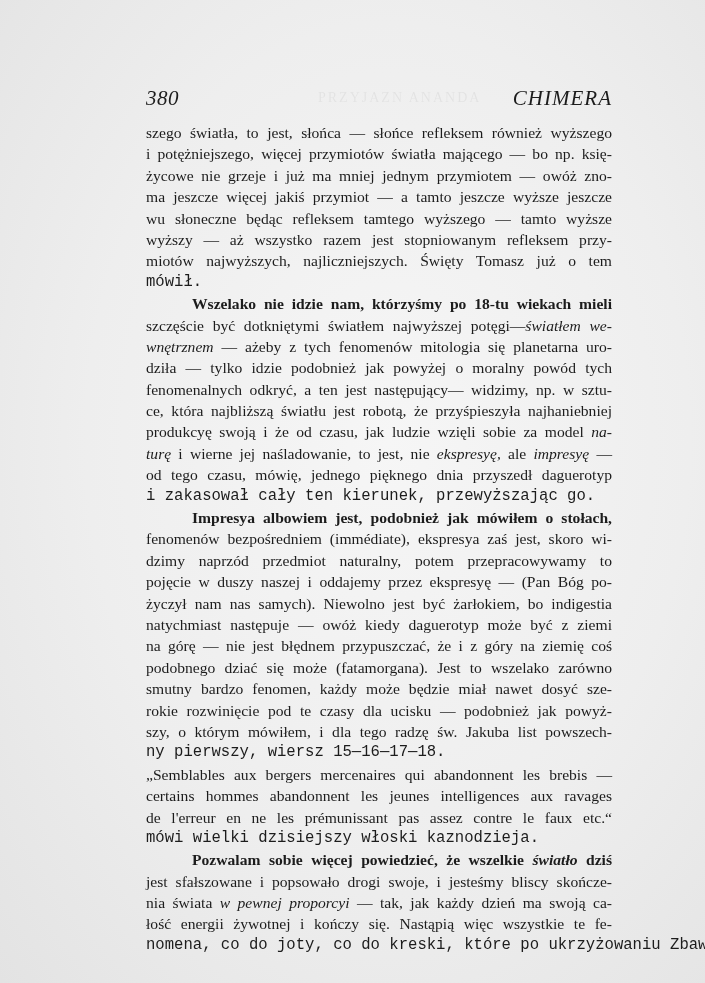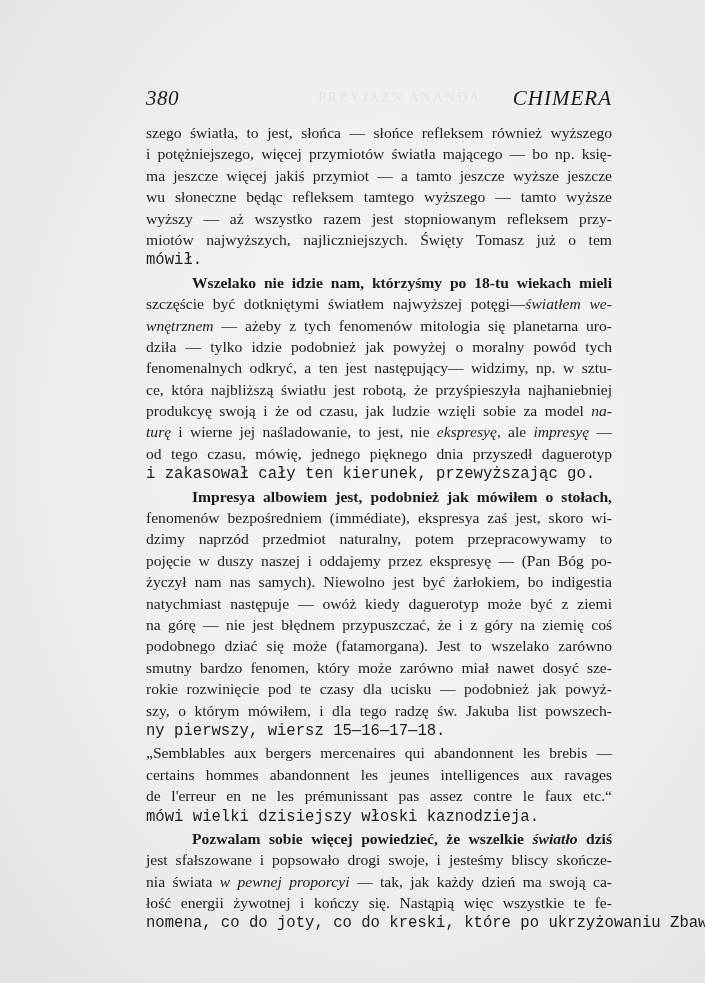--- a/index.html
+++ b/index.html
@@ -87,20 +87,21 @@
   <div class="running-head">
     <span class="bleed">PRZYJAZN ANANDA</span>
     <span class="page-number">380</span>
     <span class="journal-title">CHIMERA</span>
   </div>
 
   <div class="body-text" id="body-text">
       <div>
         <span class="line"><span>szego światła, to jest, słońca — słońce  refleksem  również  wyższego</span></span>
         <span class="line"><span>i potężniejszego, więcej przymiotów światła mającego — bo np. księ-</span></span>
+        <span class="line"><span>życowe nie grzeje i już ma mniej jednym przymiotem — owóż zno-</span></span>
         <span class="line"><span>ma jeszcze więcej jakiś przymiot — a tamto jeszcze  wyższe jeszcze</span></span>
         <span class="line"><span>wu słoneczne  będąc refleksem  tamtego wyższego — tamto  wyższe</span></span>
         <span class="line"><span>wyższy — aż  wszystko razem  jest  stopniowanym  refleksem  przy-</span></span>
         <span class="line"><span>miotów  najwyższych, najliczniejszych.  Święty  Tomasz  już  o tem</span></span>
         <span class="line last"><span>mówił.</span></span>
       </div>
       <div>
         <span class="line indent"><span>Wszelako nie idzie nam, którzyśmy  po  18-tu  wiekach  mieli</span></span>
         <span class="line"><span>szczęście być dotkniętymi światłem najwyższej potęgi—</span><span class="it">światłem  we-</span></span>
         <span class="line"><span class="it">wnętrznem</span><span> — ażeby z tych fenomenów mitologia się planetarna uro-</span></span>
@@ -114,21 +115,21 @@
       </div>
       <div>
         <span class="line indent"><span>Impresya albowiem  jest,  podobnież  jak  mówiłem  o stołach,</span></span>
         <span class="line"><span>fenomenów bezpośredniem (immédiate), ekspresya zaś jest, skoro wi-</span></span>
         <span class="line"><span>dzimy  naprzód przedmiot naturalny,  potem  przepracowywamy  to</span></span>
         <span class="line"><span>pojęcie w duszy naszej i oddajemy przez ekspresyę — (Pan Bóg po-</span></span>
         <span class="line"><span>życzył nam nas samych).  Niewolno jest być żarłokiem, bo indigestia</span></span>
         <span class="line"><span>natychmiast następuje — owóż  kiedy daguerotyp może  być z ziemi</span></span>
         <span class="line"><span>na górę — nie jest błędnem przypuszczać, że i z góry na ziemię coś</span></span>
         <span class="line"><span>podobnego dziać się może (fatamorgana).  Jest to wszelako zarówno</span></span>
-        <span class="line"><span>smutny bardzo fenomen, który może zarówno miał nawet dosyć  sze-</span></span>
+        <span class="line"><span>smutny bardzo fenomen, każdy może będzie miał nawet dosyć  sze-</span></span>
         <span class="line"><span>rokie rozwinięcie pod te czasy dla ucisku — podobnież  jak  powyż-</span></span>
         <span class="line"><span>szy, o którym mówiłem, i dla tego radzę św. Jakuba list powszech-</span></span>
         <span class="line last"><span>ny pierwszy, wiersz 15—16—17—18.</span></span>
       </div>
       <div>
         <span class="line"><span>„Semblables aux bergers mercenaires qui abandonnent les brebis —</span></span>
         <span class="line"><span>certains hommes abandonnent  les jeunes intelligences  aux  ravages</span></span>
         <span class="line"><span>de l'erreur en  ne  les prémunissant  pas assez  contre  le faux etc.“</span></span>
         <span class="line last"><span>mówi wielki dzisiejszy włoski kaznodzieja.</span></span>
       </div>

